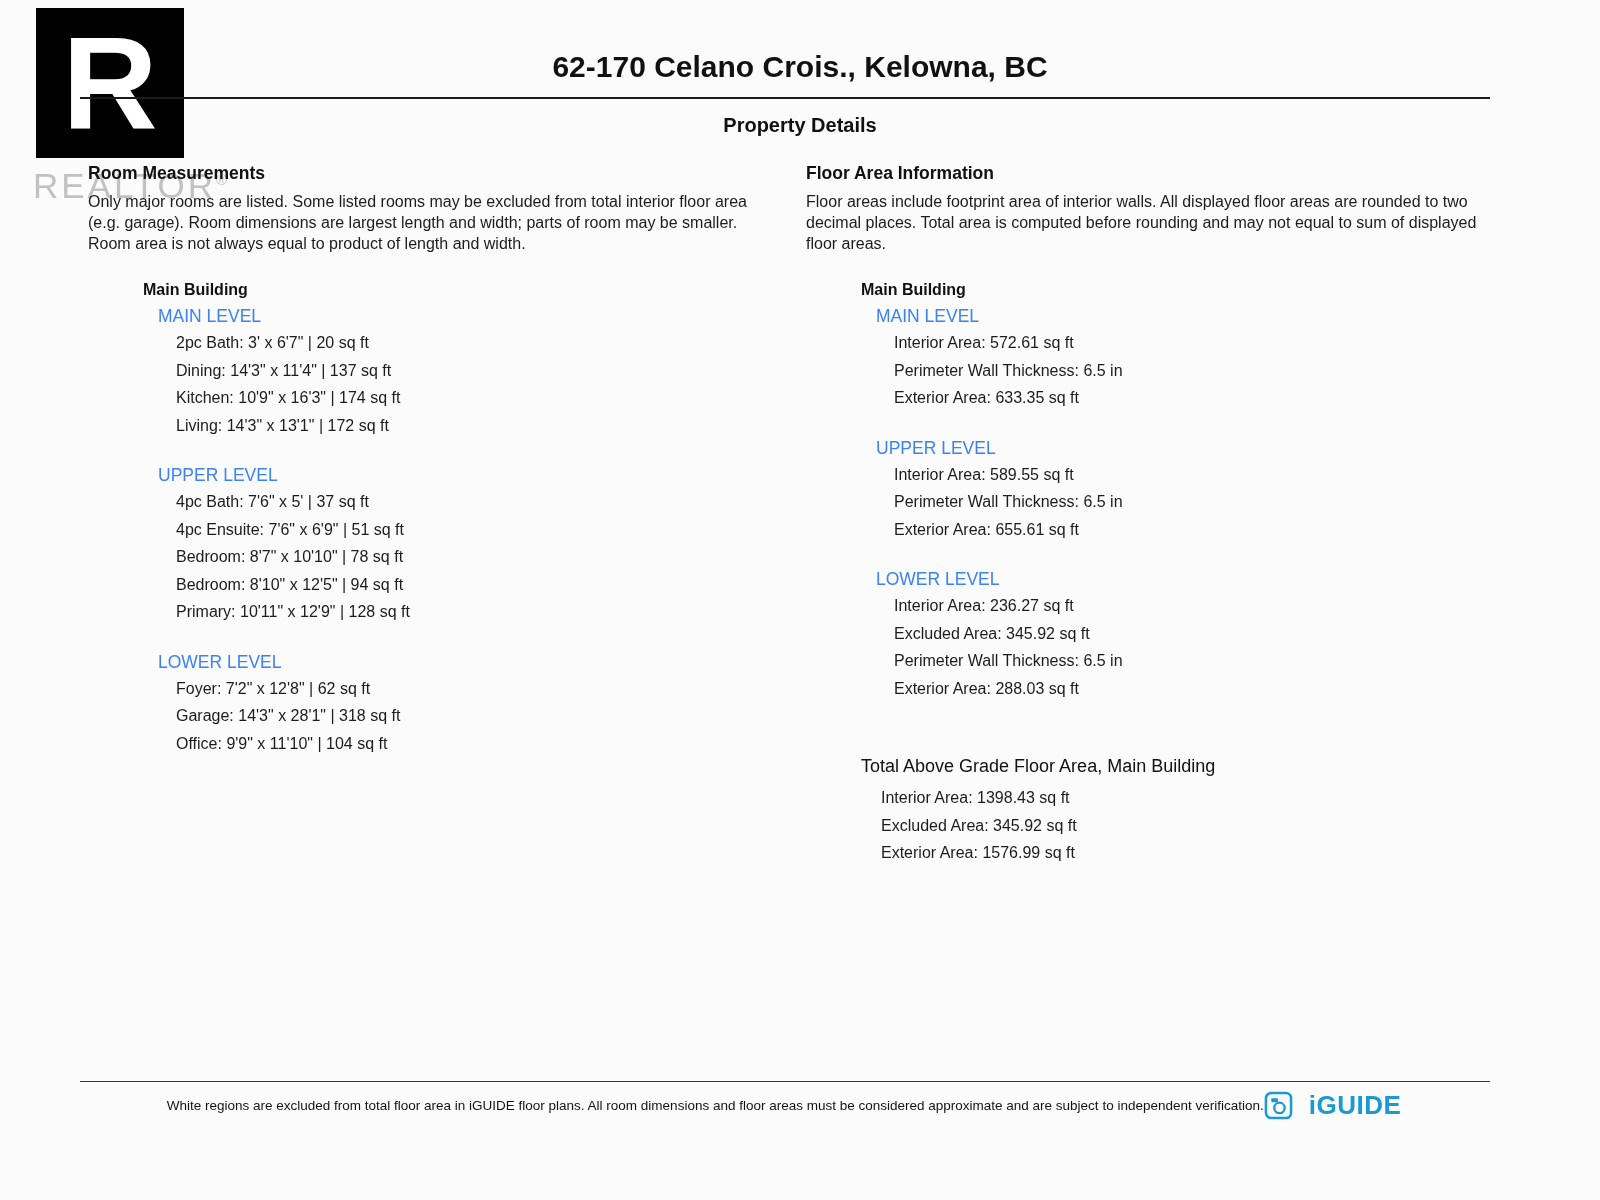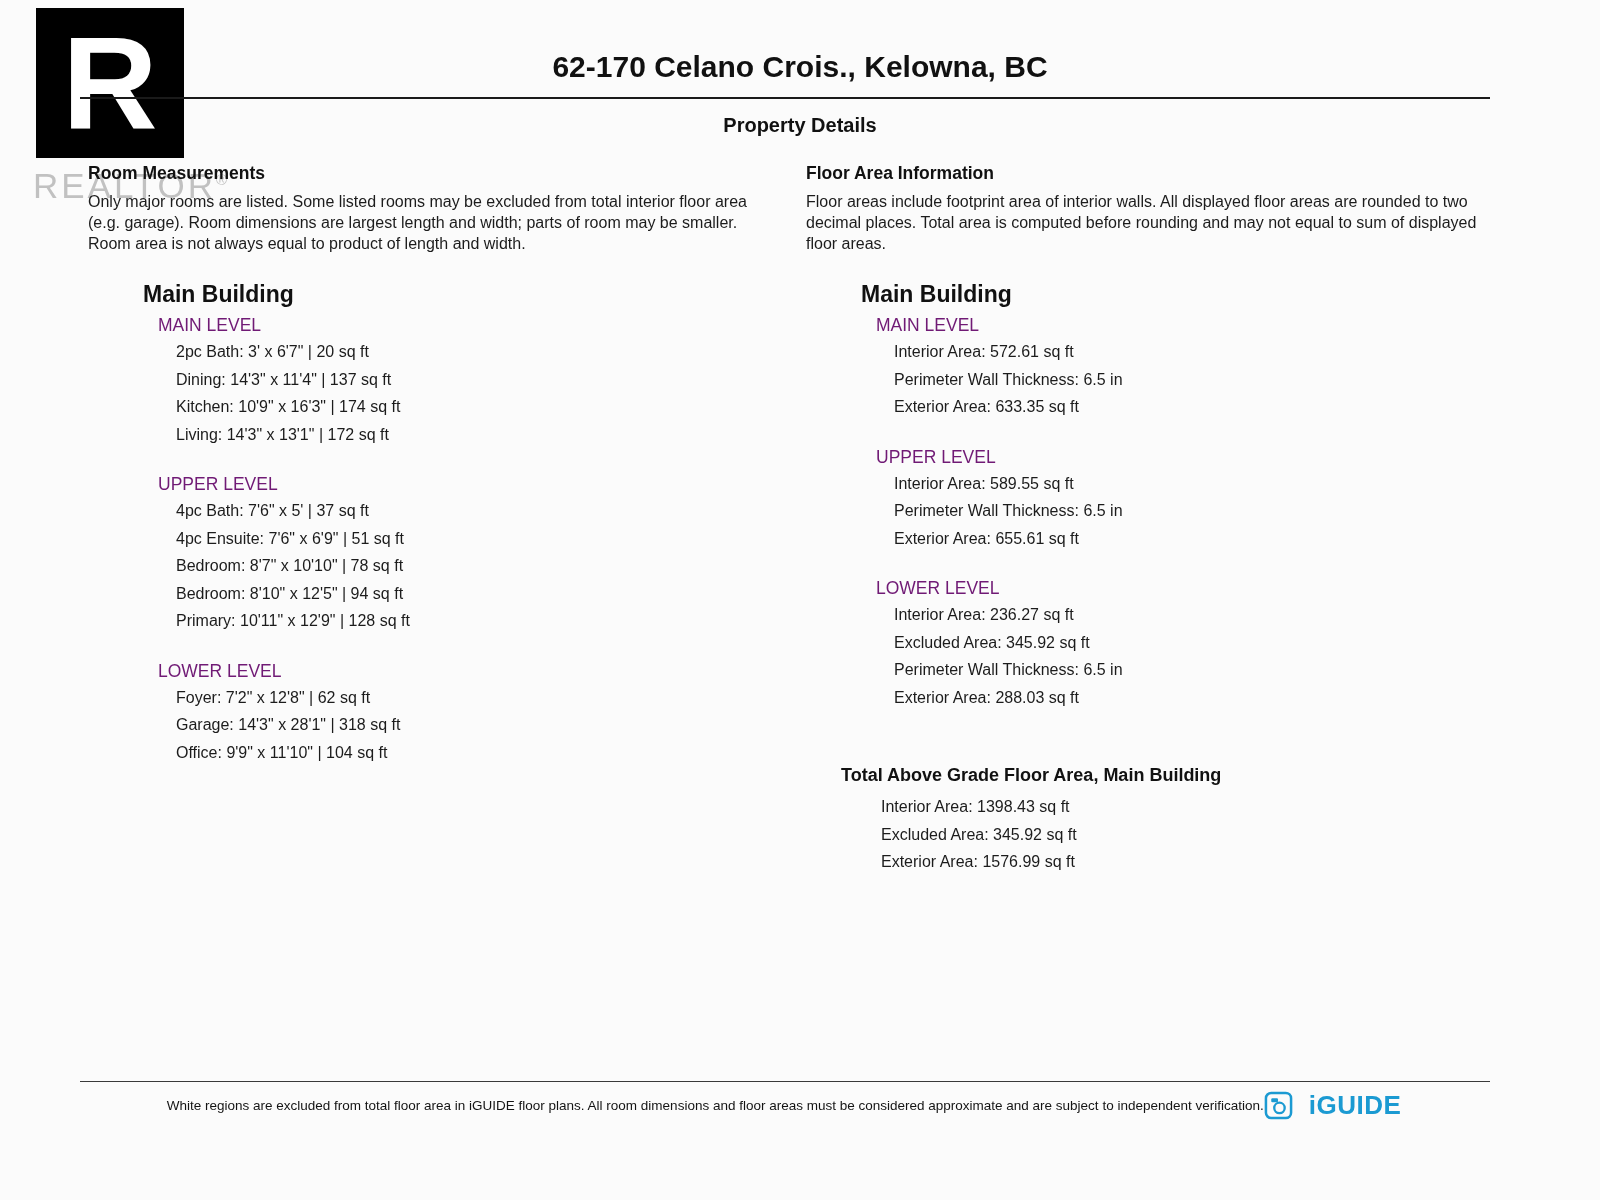--- a/index.html
+++ b/index.html
@@ -43,27 +43,27 @@
   
   .columns { position: relative; z-index: 1; display: flex; padding: 26px 0 0 88px; }
   .col-left  { width: 718px; flex: none; }
   .col-right { width: 706px; flex: none; }
 
   .sec-heading { font-size: 17.5px; font-weight: bold; margin: 0 0 7px 0; color: #111; }
   .sec-desc { font-size: 16px; line-height: 21px; margin: 0; color: #1c1c1c; }
   .desc-left  { width: 676px; }
   .desc-right { width: 692px; }
 
-  .building { font-size: 23px; font-weight: bold; margin: 27px 0 0 55px; color: #111; }
+  .building { font-size: 16px; font-weight: bold; margin: 27px 0 0 55px; color: #111; }
   .level { margin-left: 70px; margin-top: 26px; }
   .building + .level { margin-top: 7px; }
-  .level-name { font-size: 17.5px; margin-bottom: 2px; color: #701a75; }
+  .level-name { font-size: 17.5px; margin-bottom: 2px; color: #3b82f6; }
   .row { font-size: 16px; line-height: 27.5px; margin-left: 18px; color: #1c1c1c; }
 
-  .total-heading { font-size: 18px; font-weight: bold; margin: 54px 0 0 35px; color: #111; }
+  .total-heading { font-size: 18px; font-weight: normal; margin: 54px 0 0 55px; color: #111; }
   .total-items { margin-left: 72px; margin-top: 7px; }
   .total-items .row { margin-left: 3px; }
 
   
   .footer { position: absolute; top: 1081px; left: 0; right: 0; z-index: 1; }
   .footer-rule { border: 0; border-top: 1.5px solid #3a3a3a; margin: 0 110px 0 80px; }
   .footer-row {
     display: flex; align-items: center; justify-content: center;
     padding: 8px 116px 0 84px;
   }

